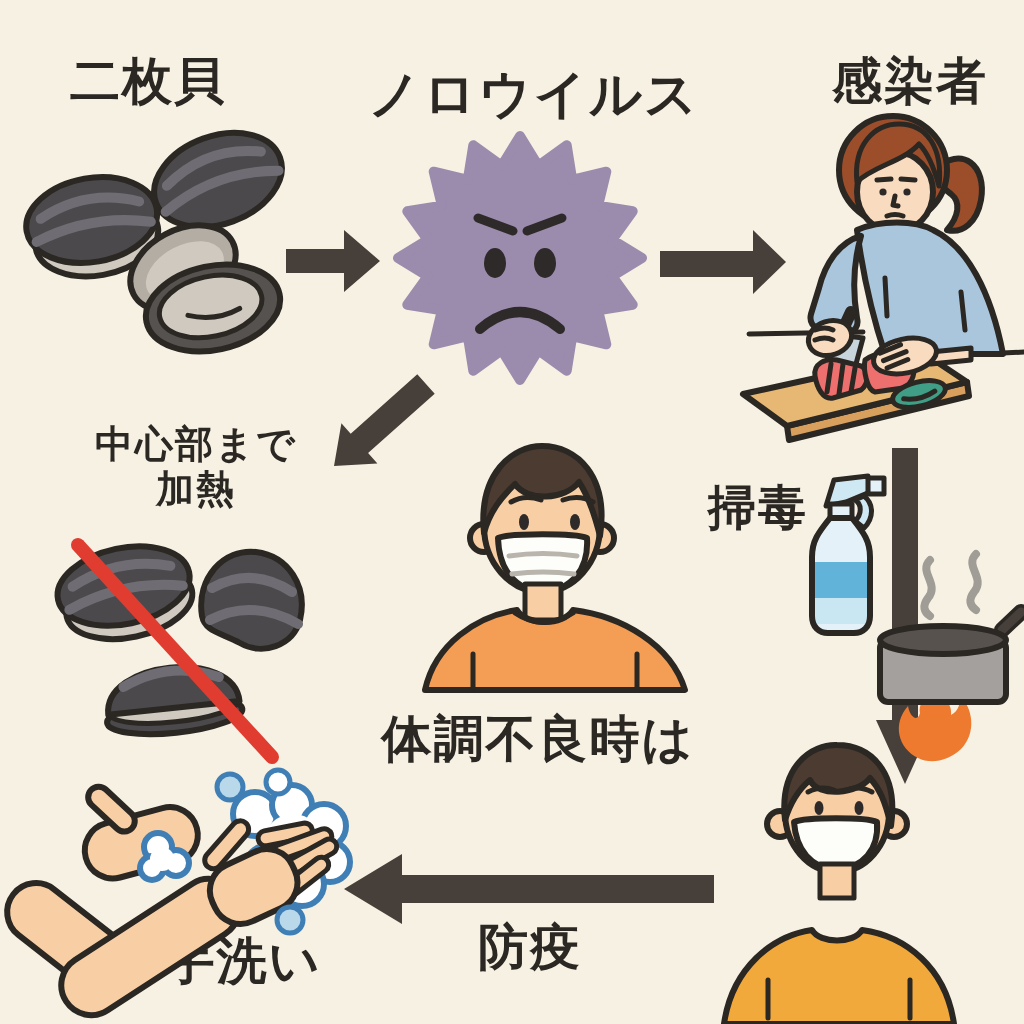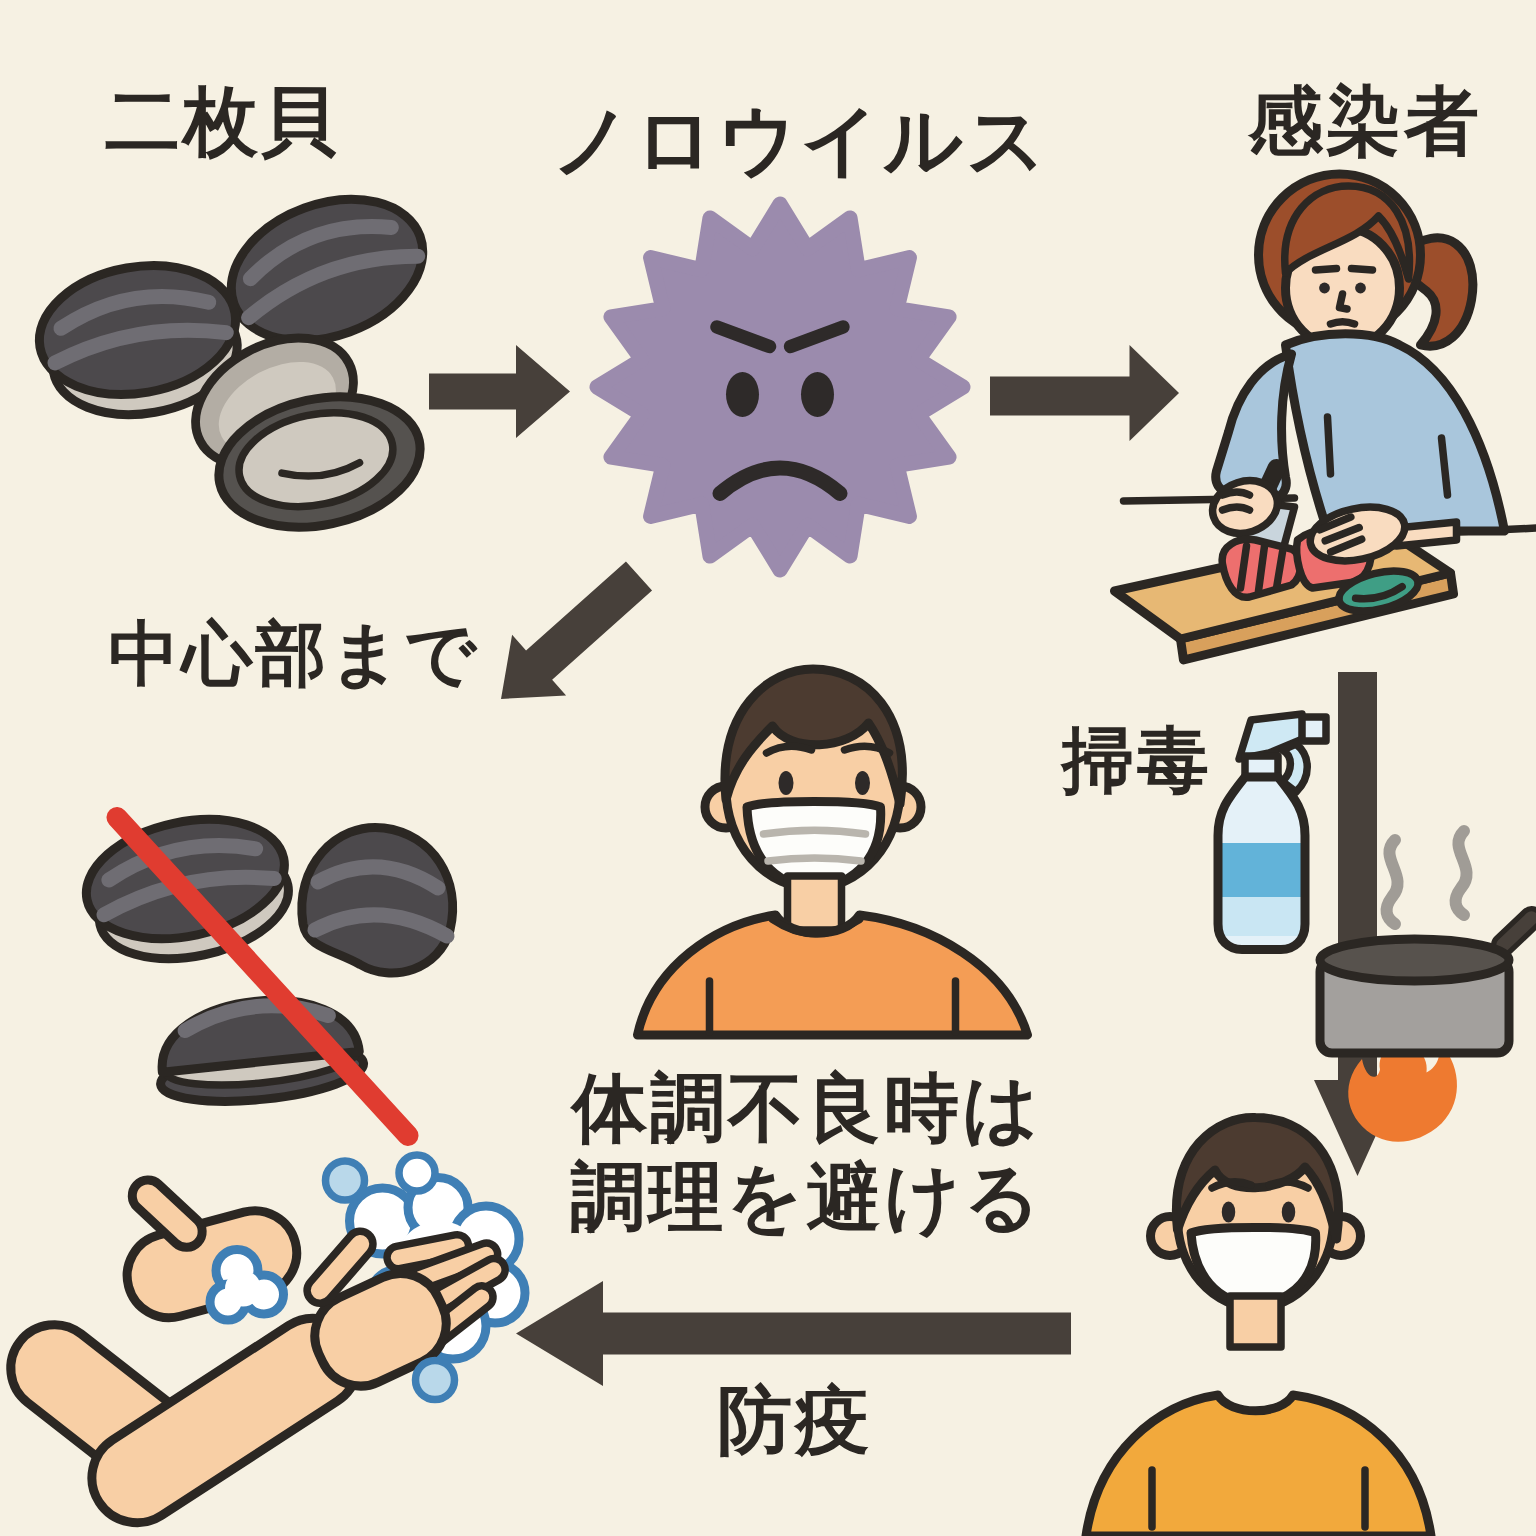--- a/index.html
+++ b/index.html
@@ -59,33 +59,34 @@
 <body>
 
 <div class="canvas">
 
   <div class="lbl" style="left:70px;top:52px;width:155px;font-size:50px;">二枚貝</div>
 
   <div class="lbl" style="left:368px;top:64px;width:310px;font-size:52px;">ノロウイルス</div>
 
   <div class="lbl" style="left:832px;top:52px;width:155px;font-size:50px;">感染者</div>
 
-  <div class="lbl" style="left:66px;top:410px;width:260px;font-size:47px;">
+  <div class="lbl" style="left:66px;top:422px;width:260px;font-size:38px;">
     <div>中心部まで</div>
+    <div>加熱</div>
   </div>
 
   <div class="lbl" style="left:698px;top:480px;width:110px;font-size:48px;text-align:right;">掃毒</div>
 
   <div class="lbl" style="left:378px;top:694px;width:320px;font-size:50px;margin-top:16px;">
     <div>体調不良時は</div>
-    <div>調理を避ける</div>
   </div>
 
   <div class="lbl" style="left:455px;top:918px;width:150px;font-size:50px;">防疫</div>
 
+  <div class="lbl" style="left:158px;top:932px;width:170px;font-size:50px;">手洗い</div>
 
   <svg style="left:25px;top:128px;" width="270" height="240" viewBox="0 0 270 240">
 
     <g transform="translate(193,52) rotate(-20)">
       <ellipse class="f-cdark o" cx="0" cy="0" rx="66" ry="44"></ellipse>
       <path class="s-stripe" d="M -50 -12 Q 0 -36 50 -12"></path>
       <path class="s-stripe" d="M -60 12 Q 0 -10 60 12"></path>
     </g>
 
     <g transform="translate(67,94) rotate(-10)">

